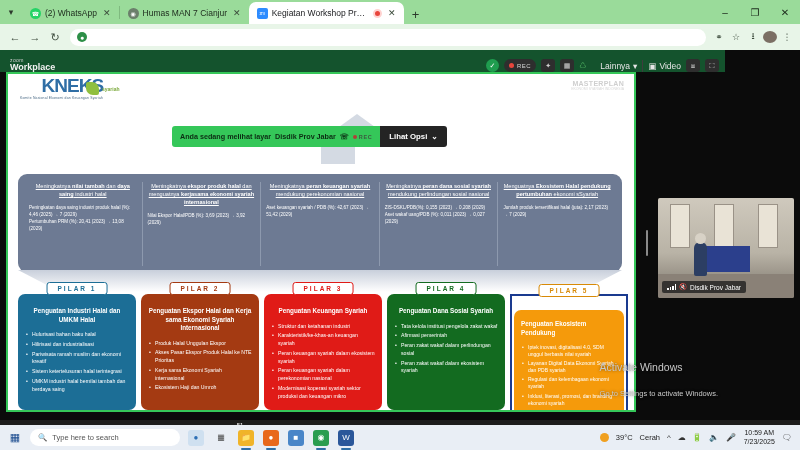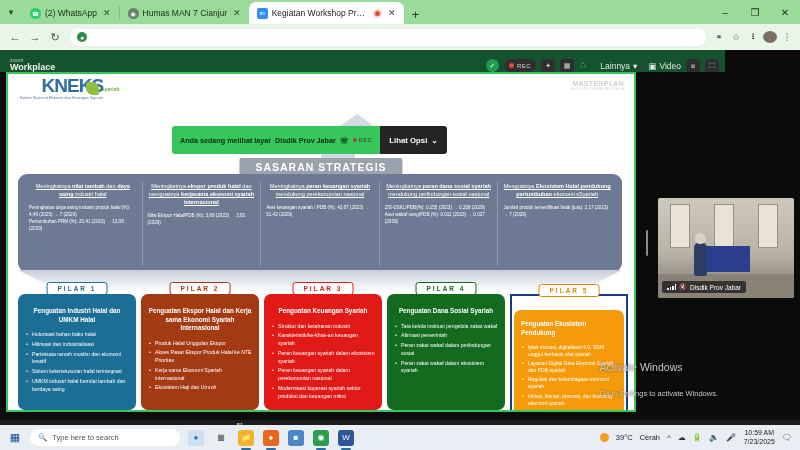--- a/index.html
+++ b/index.html
@@ -178,21 +178,21 @@
   .vt-label {
     position: absolute; left: 4px; bottom: 5px; background: rgba(30,30,30,.78);
     color: #fff; font-size: 6.5px; padding: 2px 5px; border-radius: 2px;
     display: flex; align-items: center; gap: 3px;
   }
   .vt-bars { display: inline-flex; align-items: flex-end; gap: 1px; height: 6px; }
   .vt-bars i { width: 1.5px; background: #fff; display: block; }
 
   
   .share-toast {
-    position: absolute; left: 172px; top: 76px; height: 28px; display: flex;
+    position: absolute; left: 172px; top: 76px; height: 21px; display: flex;
     border-radius: 3px; overflow: hidden; z-index: 10;
   }
   .st-green {
     background: #35c759; color: #0c2c13; font-size: 7.2px; font-weight: 700;
     display: flex; align-items: center; gap: 4px; padding: 0 8px;
   }
   .st-rec { font-size: 5.5px; color: #3c5c41; letter-spacing: .6px; display:flex; align-items:center; gap:2px;}
   .st-rec i { width: 4px; height: 4px; border-radius: 50%; background: #b04038; display:block;}
   .st-dark {
     background: #242424; color: #fff; font-size: 7.8px; font-weight: 700;
@@ -371,21 +371,20 @@
             <div class="lr1">MASTERPLAN</div>
             <div class="lr2">EKONOMI SYARIAH INDONESIA</div>
           </div>
         </div>
 
         <div class="arrow-up">
           <div class="head"></div>
             <div class="body"></div>
         </div>
 
-        <div class="ss-badge">SASARAN STRATEGIS</div>
 
         <div class="goals-band">
           <div class="goal">
             <div class="goal-title">
               <span>Meningkatnya </span><b>nilai tambah</b><span> dan </span><b>daya saing</b><span> industri halal</span>
             </div>
             <div class="goal-body" style="white-space:pre-line">Peningkatan daya saing industri produk halal (%): 4,46 (2025) → 7 (2029)
 Pertumbuhan PRM (%): 20,41 (2023) → 13,08 (2029)</div>
           </div>
           <div class="goal">

